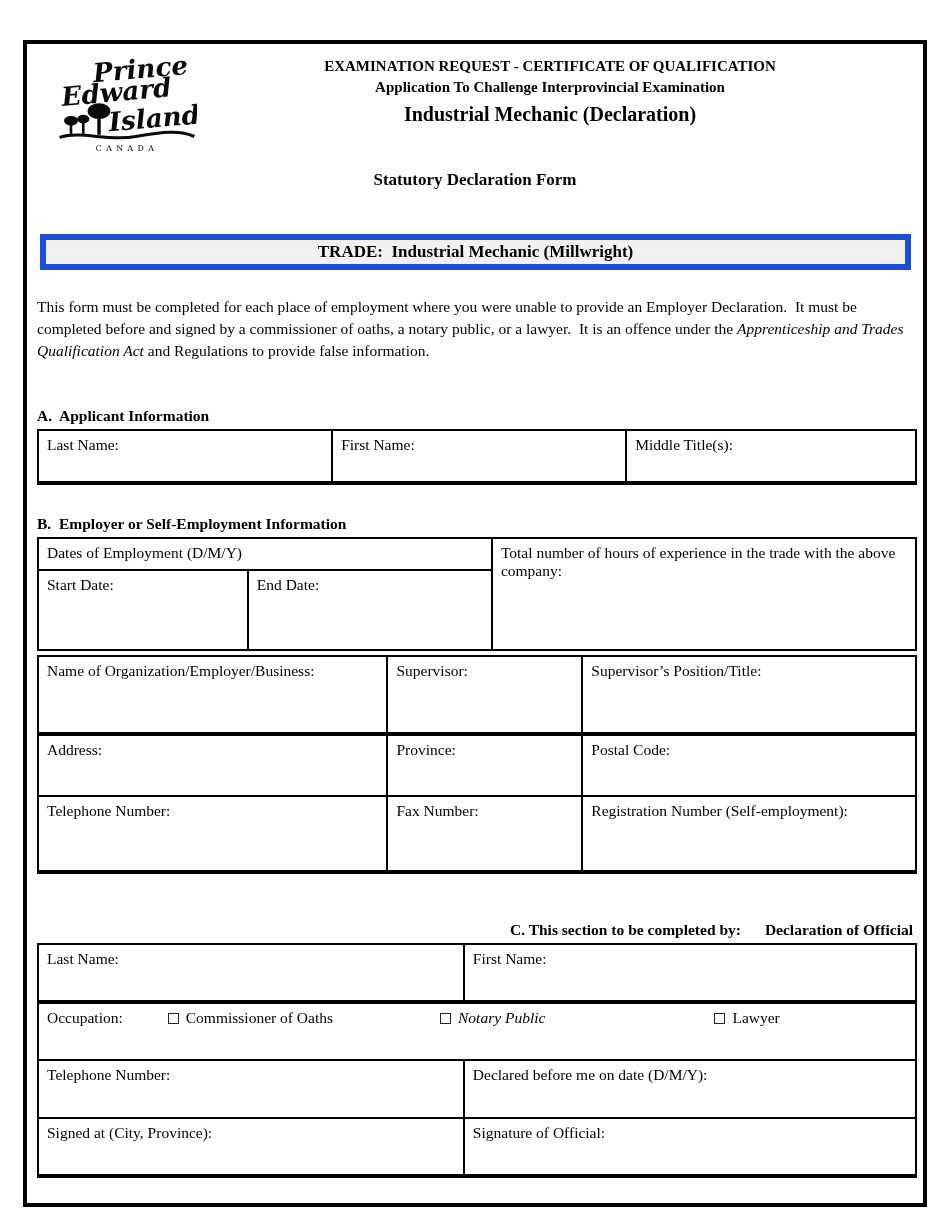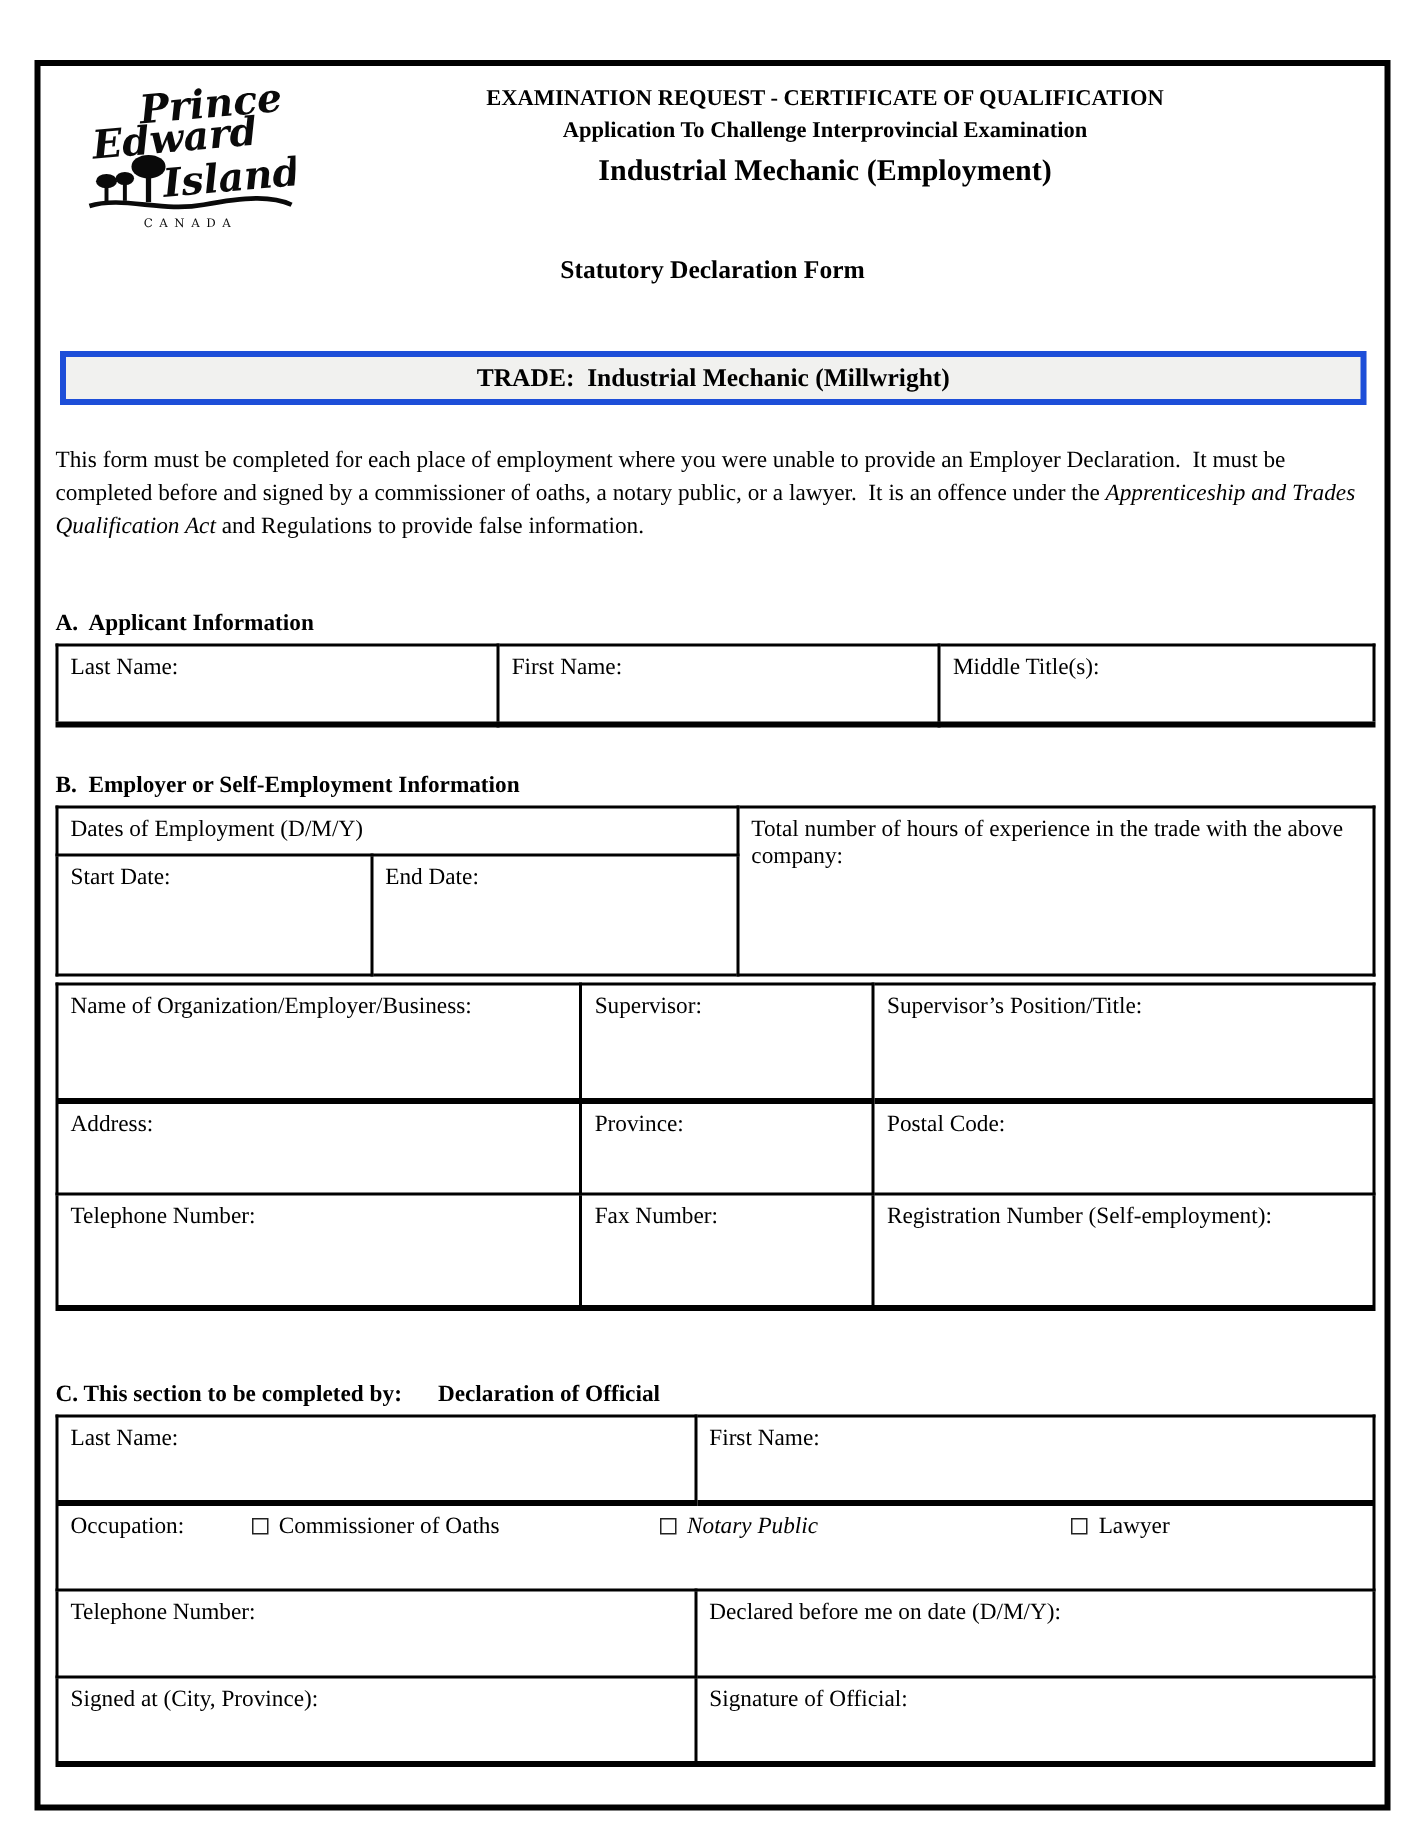--- a/index.html
+++ b/index.html
@@ -19,34 +19,34 @@
   .header-row{display:flex;margin-top:10px;}
   .logo-box{width:178px;padding-left:30px;box-sizing:border-box;flex:0 0 auto;}
   .title-block{flex:1;text-align:center;padding-right:28px;padding-top:4px;}
   .title-l1{font-weight:bold;font-size:15px;line-height:1.15;}
   .title-l2{font-weight:bold;font-size:15px;line-height:1.15;margin-top:4px;}
   .title-l3{font-weight:bold;font-size:20px;line-height:1.15;margin-top:6px;}
   .form-subtitle{text-align:center;font-weight:bold;font-size:17px;margin-top:14px;}
 
   
   .trade-banner{
-    margin:44px 12px 0 13px;height:36px;border:4px solid #1d4ed8;background:#f1f1ef;
+    margin:44px 12px 0 13px;height:36px;border:6px solid #1d4ed8;background:#f1f1ef;
     display:flex;align-items:center;justify-content:center;
     font-weight:bold;font-size:17px;box-sizing:border-box;
   }
 
   
   .intro{margin:26px 10px 0 10px;font-size:15.5px;line-height:22px;}
   .intro .act{font-style:italic;}
 
   
   .sec-heading{margin:0 10px;font-weight:bold;font-size:15.5px;line-height:19px;}
   .sec-a-heading{margin-top:44px;}
   .sec-b-heading{margin-top:29px;}
-  .sec-c-heading{margin-top:46px;}
+  .sec-c-heading{margin-top:46px;text-align:right;}
   .sec-c-heading .right-part{margin-left:24px;}
 
   
   table.form-table{
     border-collapse:collapse;width:880px;margin:4px 10px 0 10px;
     table-layout:fixed;font-size:15.5px;
   }
   table.form-table td{
     border:2px solid #000;vertical-align:top;padding:5px 8px;box-sizing:border-box;
   }
@@ -100,21 +100,21 @@
           <ellipse cx="48" cy="63" rx="13" ry="9"></ellipse>
           <rect x="46" y="69" width="4" height="21"></rect>
         </g>
         <path d="M3 93 C 28 85, 58 98, 90 92 S 142 85, 157 92" stroke="#0a0a0a" stroke-width="3.5" fill="none"></path>
         <text x="80" y="109" font-size="9" letter-spacing="5" text-anchor="middle" font-family="'DejaVu Serif',serif" fill="#0a0a0a">CANADA</text>
       </svg>
     </div>
     <div class="title-block">
       <div class="title-l1">EXAMINATION REQUEST - CERTIFICATE OF QUALIFICATION</div>
       <div class="title-l2">Application To Challenge Interprovincial Examination</div>
-      <div class="title-l3">Industrial Mechanic (Employment)</div>
+      <div class="title-l3">Industrial Mechanic (Declaration)</div>
     </div>
   </div>
   <div class="form-subtitle">Statutory Declaration Form</div>
 
   <div class="trade-banner">
     <span class="keep-spaces">TRADE:  Industrial Mechanic (Millwright)</span>
   </div>
 
   <div class="intro keep-spaces"><span>This form must be completed for each place of employment where you were unable to provide an Employer Declaration.  It must be completed before and signed by a commissioner of oaths, a notary public, or a lawyer.  It is an offence under the </span><span class="act">Apprenticeship and Trades Qualification Act</span><span> and Regulations to provide false information.</span></div>
 

